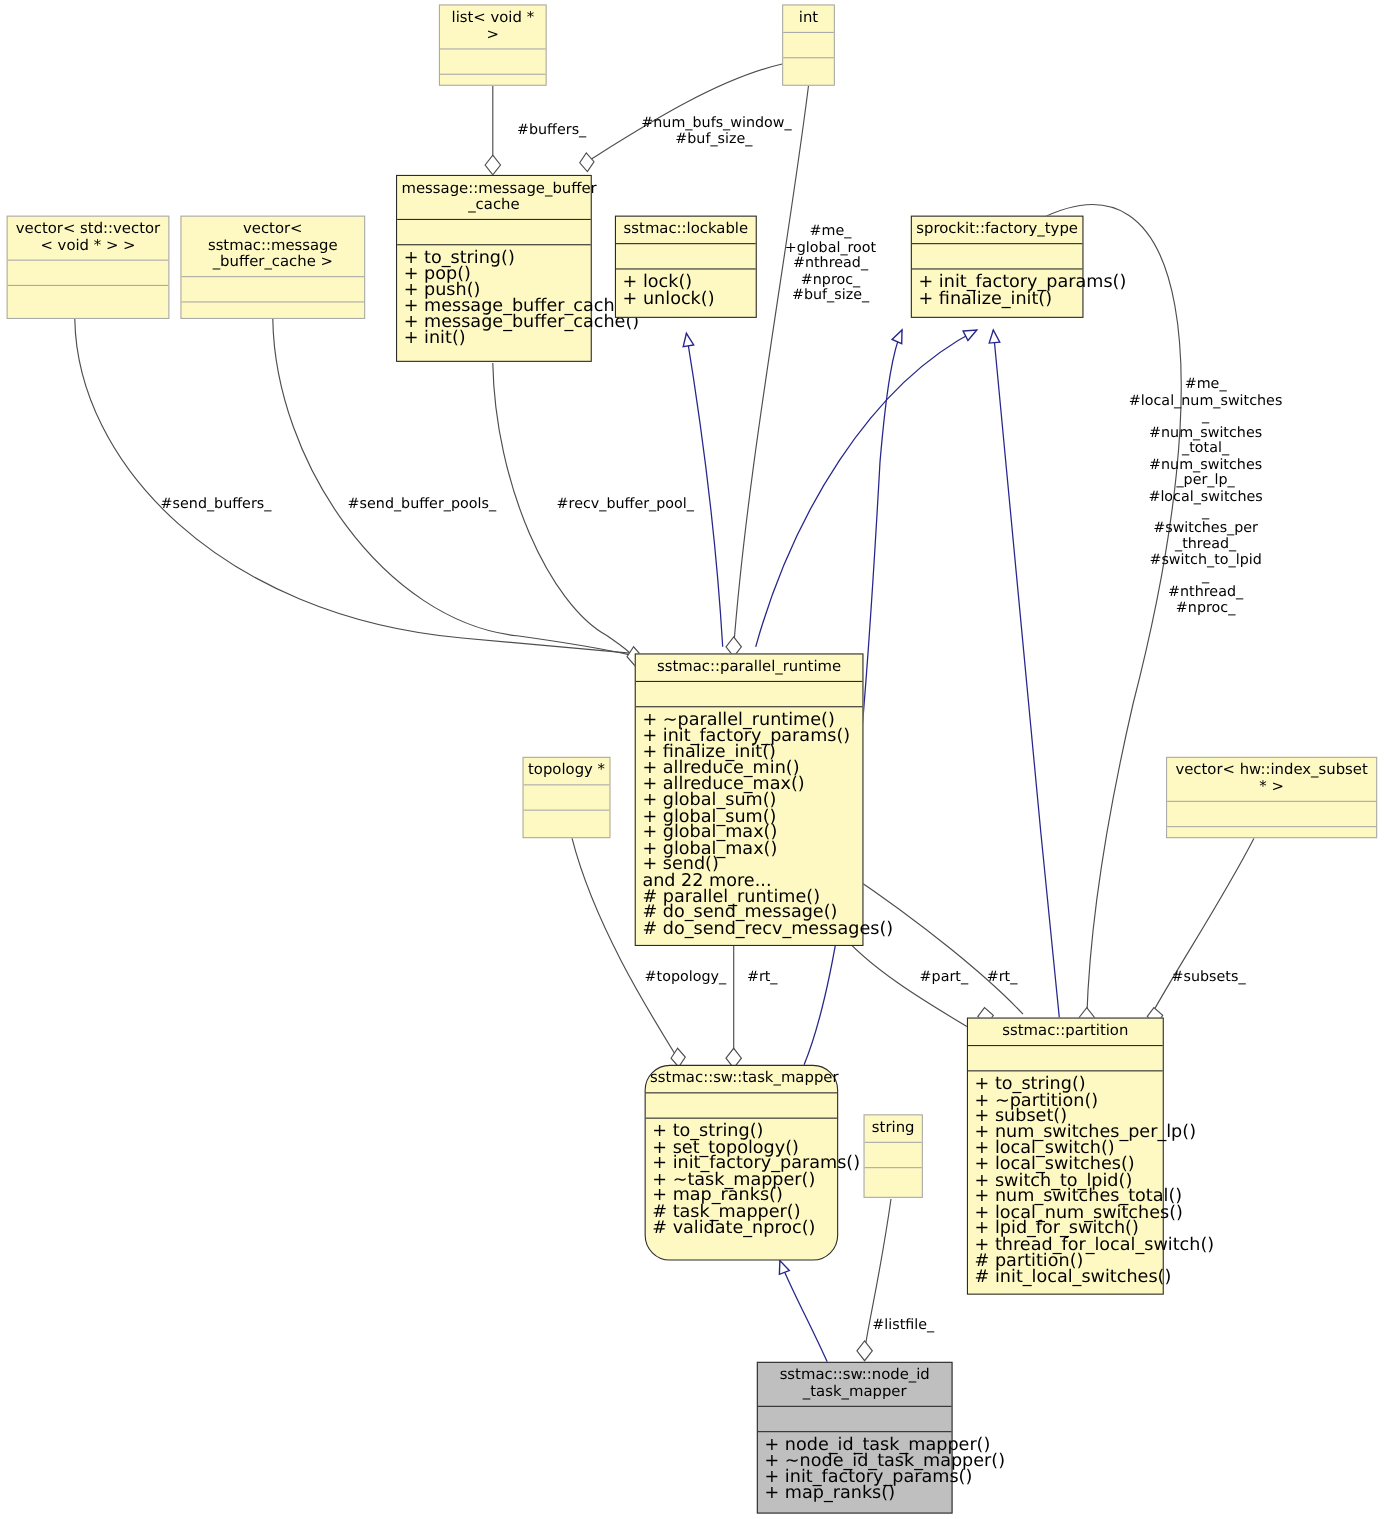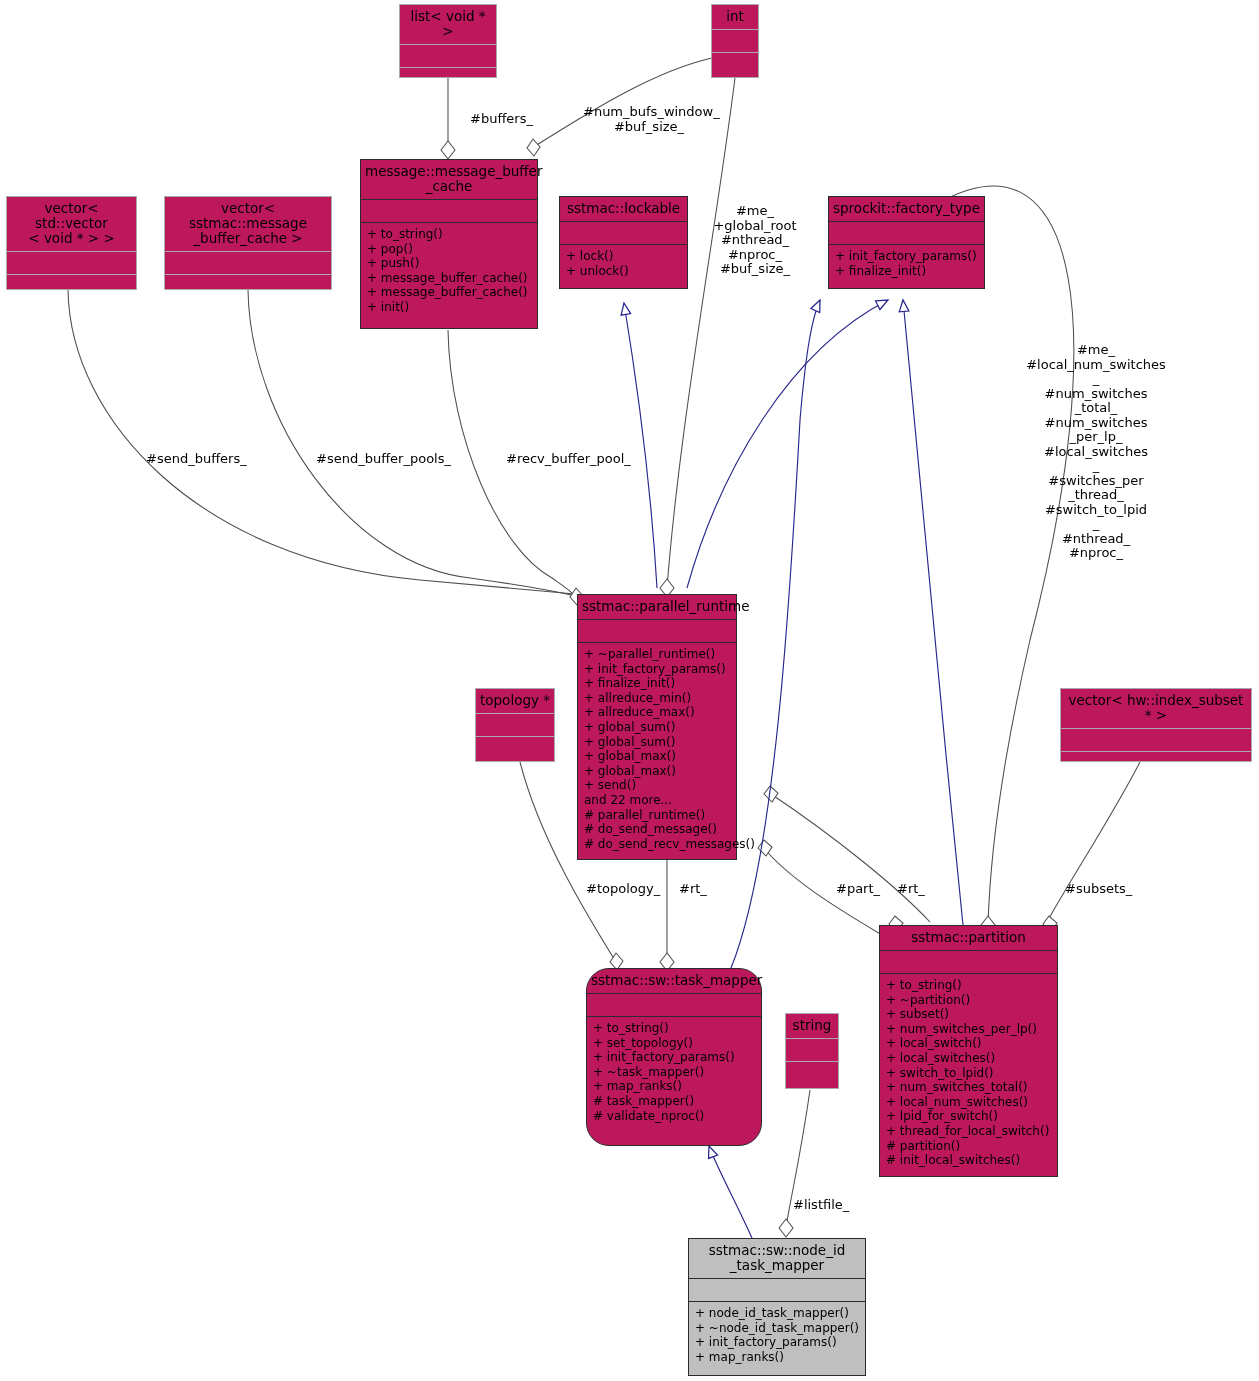--- a/index.html
+++ b/index.html
@@ -8,21 +8,21 @@
     width:1259px;height:1381px;position:relative;overflow:hidden;
     -webkit-font-smoothing:antialiased;
   }
   #canvas{position:absolute;left:0;top:0;width:1259px;height:1381px;}
   svg.edges{position:absolute;left:0;top:0;width:1259px;height:1381px;pointer-events:none;}
 
   
   .uml{
     position:absolute;
     box-sizing:border-box;
-    background:#be185d;
+    background:#fef9c3;
     display:flex;flex-direction:column;
   }
   .uml.solid{border:1px solid #2b2b2b;}
   .uml.faint{border:1px solid #aaaaaa;}
   .uml.filled{background:#bfbfbf;border:1px solid #2b2b2b;}
 
   .uml .title{
     text-align:center;
     font-size:13.5px;
     color:#000;
@@ -36,21 +36,21 @@
 
   .uml .attrs{
     font-size:13.5px;line-height:15px;color:#000;
     padding:3px 5px;min-height:16px;
   }
   .uml.solid .attrs{border-bottom:1px solid #2b2b2b;}
   .uml.faint .attrs{border-bottom:1px solid #aaaaaa;}
   .uml.filled .attrs{border-bottom:1px solid #2b2b2b;}
 
   .uml .ops{
-    font-size:12px;line-height:14.6px;color:#000;
+    font-size:16px;line-height:14.6px;color:#000;
     padding:4px 5px 4px 6px;
     flex:1;
   }
   .uml .ops div{white-space:nowrap;}
 
   .elabel{
     position:absolute;
     font-size:13px;
     line-height:14.5px;
     color:#000;
@@ -129,21 +129,21 @@
     <div class="attrs"></div>
     <div class="ops"></div>
   </div>
 
   <div class="uml faint" style="left:711px;top:4px;width:48px;height:74px;">
     <div class="title">int</div>
     <div class="attrs"></div>
     <div class="ops"></div>
   </div>
 
-  <div class="uml faint" style="left:6px;top:196px;width:131px;height:94px;">
+  <div class="uml faint" style="left:6px;top:196px;width:148px;height:94px;">
     <div class="title">vector&lt; std::vector
 &lt; void * &gt; &gt;</div>
     <div class="attrs"></div>
     <div class="ops"></div>
   </div>
 
   <div class="uml faint" style="left:164px;top:196px;width:168px;height:94px;">
     <div class="title">vector&lt; sstmac::message
 _buffer_cache &gt;</div>
     <div class="attrs"></div>
@@ -175,21 +175,21 @@
 
   <div class="uml solid" style="left:828px;top:196px;width:157px;height:93px;">
     <div class="title">sprockit::factory_type</div>
     <div class="attrs"></div>
     <div class="ops">
       <div>+ init_factory_params()</div>
       <div>+ finalize_init()</div>
     </div>
   </div>
 
-  <div class="uml solid" style="left:577px;top:594px;width:160px;height:266px;">
+  <div class="uml solid" style="left:577px;top:594px;width:208px;height:266px;">
     <div class="title">sstmac::parallel_runtime</div>
     <div class="attrs"></div>
     <div class="ops">
       <div>+ ~parallel_runtime()</div>
       <div>+ init_factory_params()</div>
       <div>+ finalize_init()</div>
       <div>+ allreduce_min()</div>
       <div>+ allreduce_max()</div>
       <div>+ global_sum()</div>
       <div>+ global_sum()</div>

